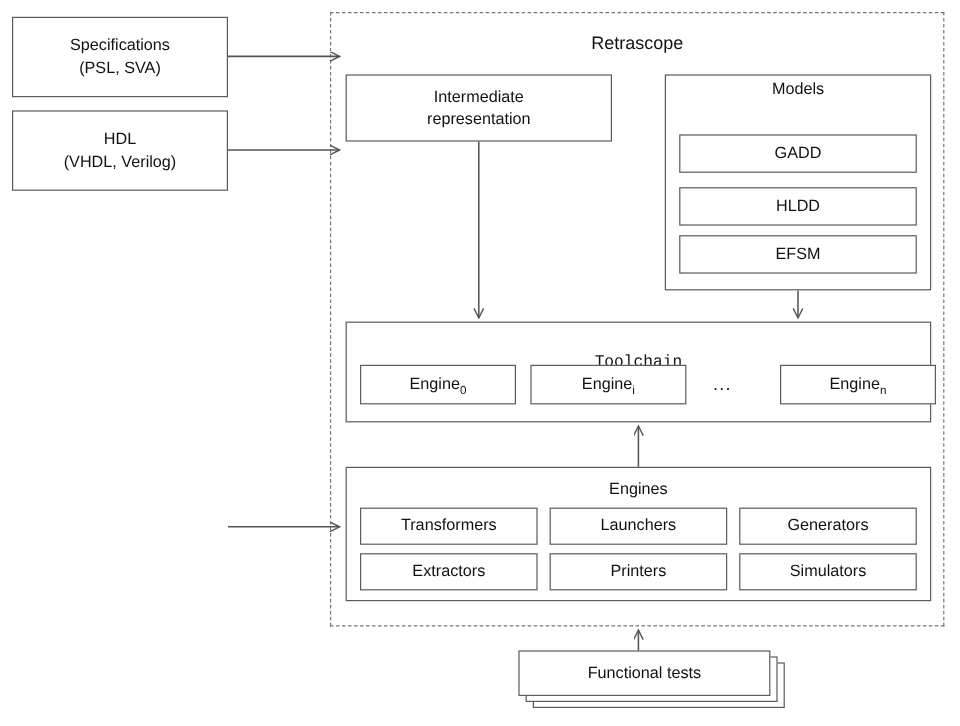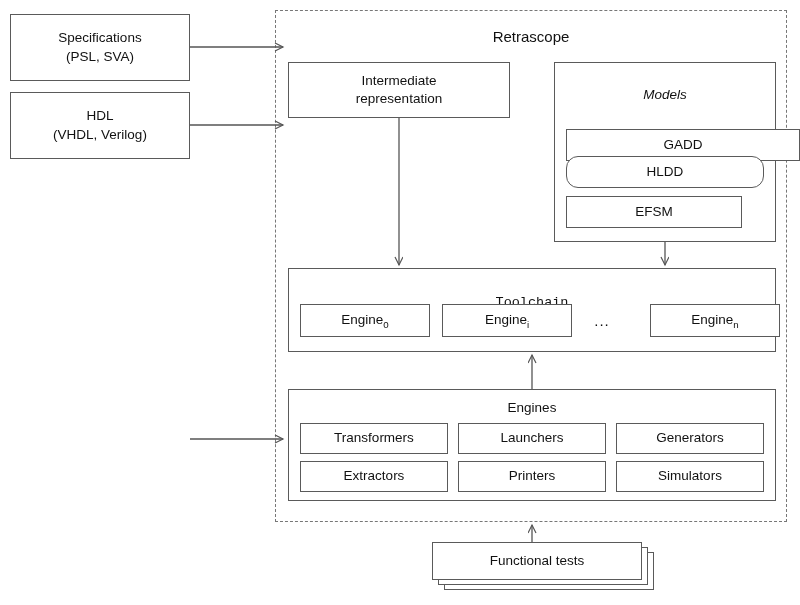--- a/index.html
+++ b/index.html
@@ -108,29 +108,29 @@
 
 
   <div class="box two-line" style="left:288px; top:62px; width:222px; height:56px;">
     <div>
       <span>Intermediate</span>
       <span>representation</span>
     </div>
   </div>
 
   <div class="box box-label-top" style="left:554px; top:62px; width:222px; height:180px;">
-    <span class="group-title" style="top:23px;font-style:italic;">Models</span>
+    <span class="group-title" style="top:2px;">Models</span>
   </div>
-  <div class="box" style="left:566px; top:129px; width:234px; height:32px;justify-content:center;">
+  <div class="box" style="left:566px; top:112px; width:198px; height:32px;justify-content:center;">
     <span>GADD</span>
   </div>
-  <div class="box" style="left:566px; top:156px; width:198px; height:32px;border-radius:12px;">
+  <div class="box" style="left:566px; top:156px; width:198px; height:32px;">
     <span>HLDD</span>
   </div>
-  <div class="box" style="left:566px; top:196px; width:176px; height:32px;justify-content:center;">
+  <div class="box" style="left:566px; top:196px; width:198px; height:32px;justify-content:center;">
     <span>EFSM</span>
   </div>
 
   <div class="box box-label-top" style="left:288px; top:268px; width:488px; height:84px;">
     <span class="group-title" style="top:25px;font-family:Liberation Mono, monospace;">Toolchain</span>
   </div>
   <div class="box" style="left:300px; top:304px; width:130px; height:33px;">
     <span><span>Engine</span><sub>0</sub></span>
   </div>
   <div class="box" style="left:442px; top:304px; width:130px; height:33px;">

